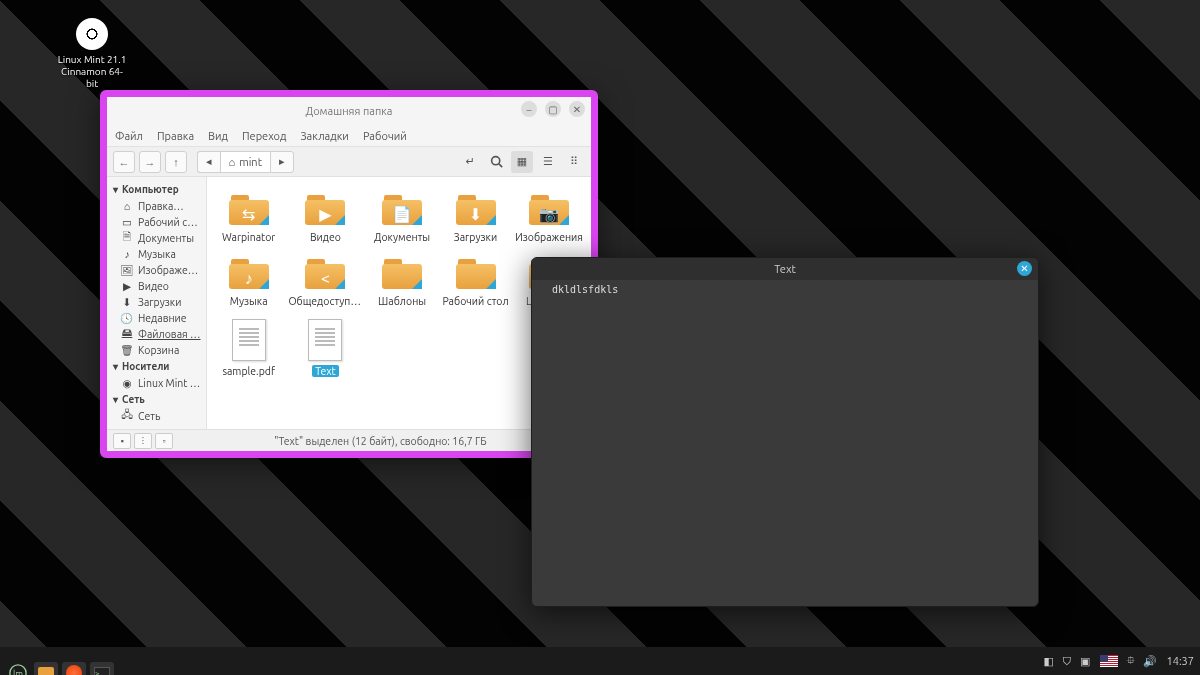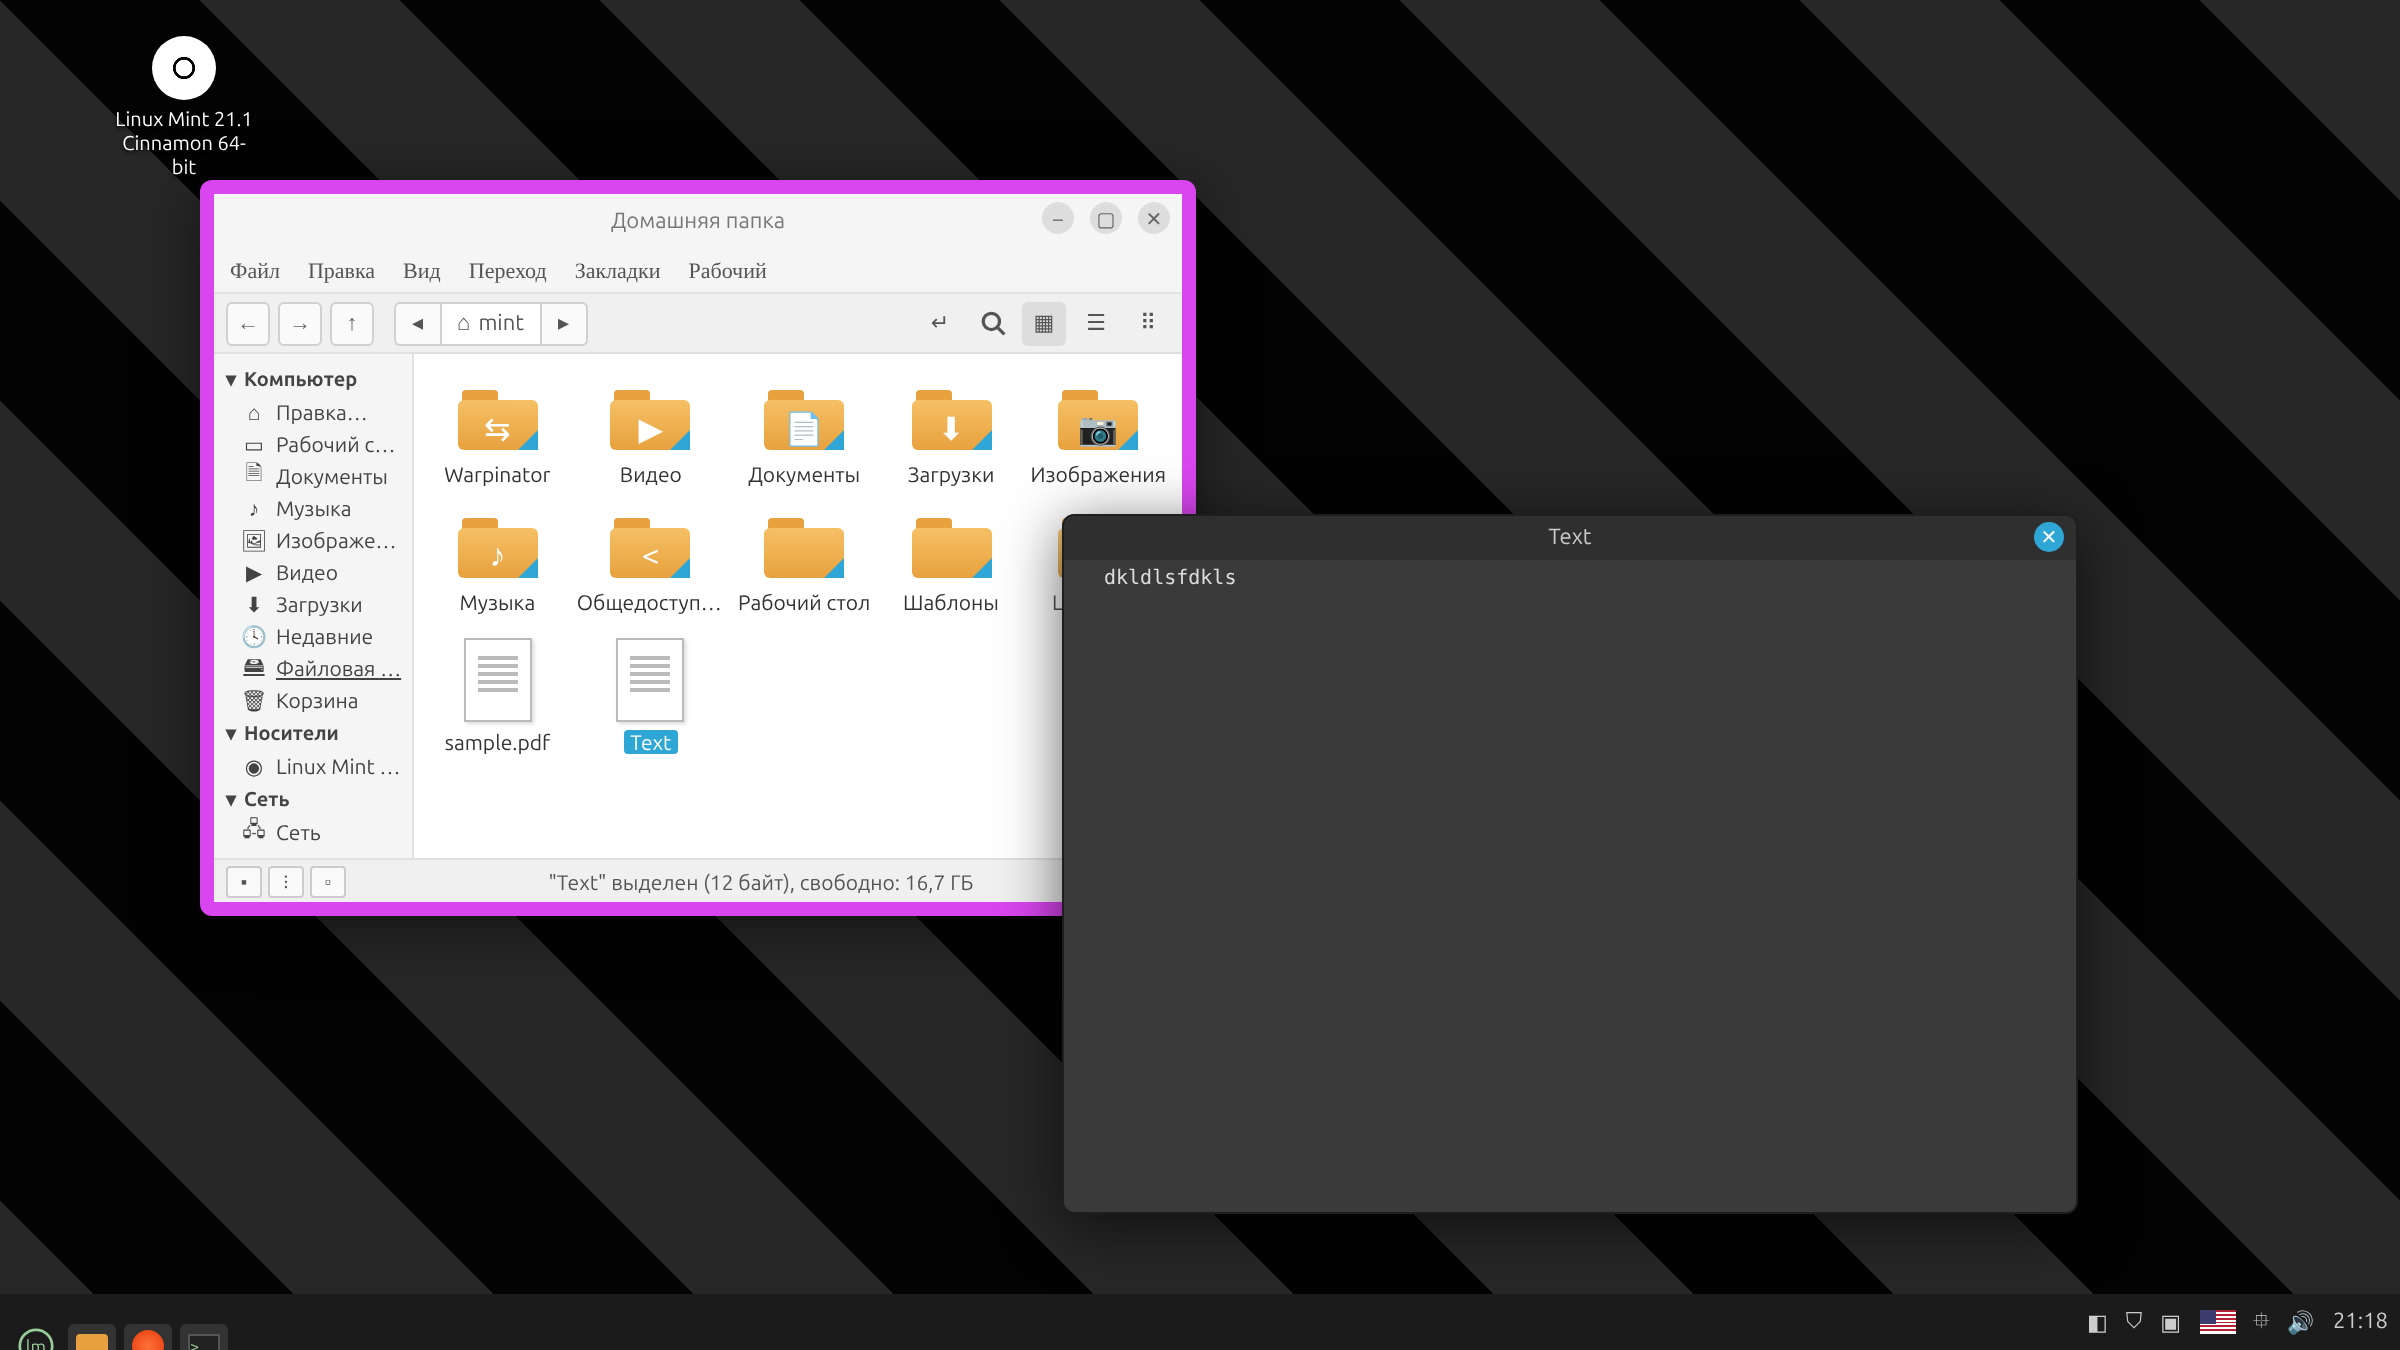--- a/index.html
+++ b/index.html
@@ -23,21 +23,21 @@
 .fm {
   position:absolute; top:90px; left:100px; width:498px; height:368px;
   background:#f5f5f5; border:7px solid #d946ef; border-radius:6px;
   box-shadow:0 6px 30px rgba(0,0,0,.5); color:#3b3b3b;
   display:flex; flex-direction:column;
 }
 .fm-titlebar{height:28px;display:flex;align-items:center;justify-content:center;position:relative;font-size:11px;color:#777;}
 .fm-titlebar .wbtns{position:absolute;right:6px;top:4px;display:flex;gap:8px;}
 .fm-titlebar .wbtn{width:16px;height:16px;border-radius:50%;background:#ddd;display:flex;align-items:center;justify-content:center;color:#666;font-size:10px;cursor:pointer;}
 .fm-menu{height:22px;padding:0 8px;display:flex;gap:14px;align-items:center;font-size:11px;color:#555;border-bottom:1px solid #e2e2e2;}
-.fm-menu span{cursor:pointer;font-family:Liberation Serif, serif;}
+.fm-menu span{cursor:pointer;}
 .fm-toolbar{height:30px;padding:0 6px;display:flex;align-items:center;gap:4px;border-bottom:1px solid #e0e0e0;background:#f0f0f0;}
 .navbtn{width:22px;height:22px;border:1px solid #d0d0d0;background:#fafafa;border-radius:3px;display:flex;align-items:center;justify-content:center;color:#666;cursor:pointer;}
 .pathbar{display:flex;margin-left:6px;}
 .path-seg{height:22px;padding:0 8px;border:1px solid #d0d0d0;background:#fafafa;display:flex;align-items:center;gap:4px;font-size:11px;color:#555;cursor:pointer;}
 .path-seg.first{border-radius:3px 0 0 3px;border-right:none;}
 .path-seg.mid{border-right:none;background:#fff;}
 .path-seg.last{border-radius:0 3px 3px 0;}
 .tb-spacer{flex:1;}
 .tb-icon{width:22px;height:22px;display:flex;align-items:center;justify-content:center;color:#555;cursor:pointer;border-radius:3px;}
 .tb-icon.active{background:#ddd;}
@@ -250,28 +250,28 @@
               <div class="folder-emblem">&lt;</div>
               <div class="folder-corner"></div>
             </div>
             <div class="fname">Общедоступные</div>
           </div>
           <div class="fitem">
             <div class="folder-ico">
               <div class="folder-emblem"></div>
               <div class="folder-corner"></div>
             </div>
+            <div class="fname">Шаблоны</div>
+          </div>
+          <div class="fitem">
+            <div class="folder-ico">
+              <div class="folder-emblem"></div>
+              <div class="folder-corner"></div>
+            </div>
             <div class="fname">Рабочий стол</div>
-          </div>
-          <div class="fitem">
-            <div class="folder-ico">
-              <div class="folder-emblem"></div>
-              <div class="folder-corner"></div>
-            </div>
-            <div class="fname">Шаблоны</div>
           </div>
           <div class="fitem" style="opacity: 0.85;">
             <div class="folder-ico">
               <div class="folder-emblem"></div>
               <div class="folder-corner"></div>
             </div>
             <div class="fname">Lin…
 Ci…</div>
           </div>
           <div class="fitem">
@@ -320,15 +320,15 @@
   <div class="tb-flex"></div>
   <div class="tray">
     <div class="ico">◧</div>
     <div class="ico">⛉</div>
     <div class="ico">▣</div>
     <div class="ico">
         <div class="flag"></div>
       </div>
     <div class="ico">⯐</div>
     <div class="ico">🔊</div>
-    <div class="ico">21:18</div>
+    <div class="ico">14:37</div>
   </div>
 </div>
 
 </body></html>

